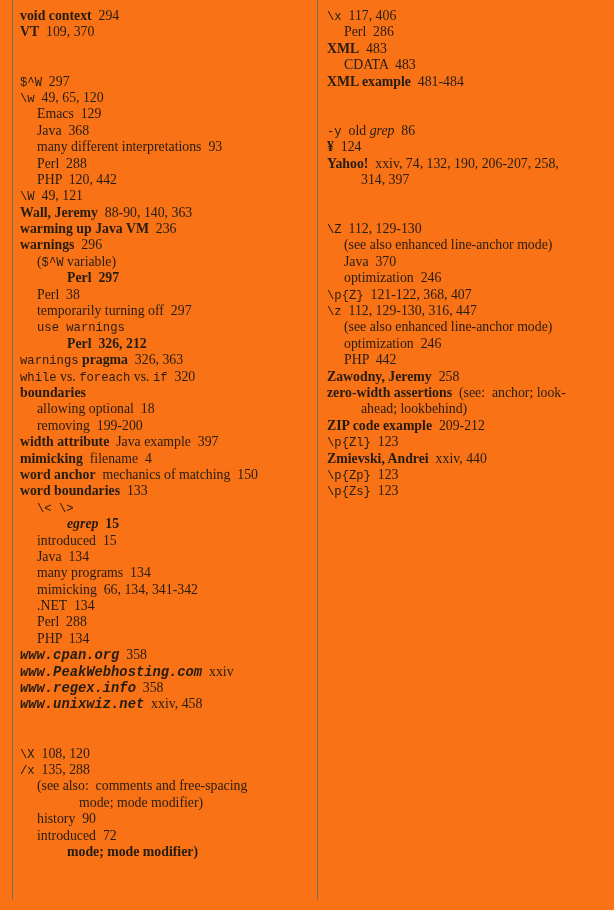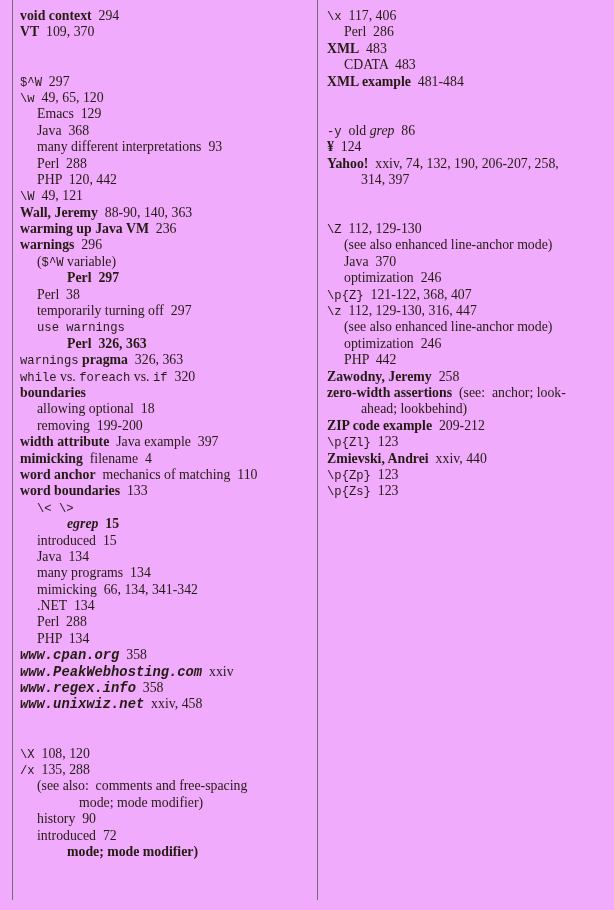--- a/index.html
+++ b/index.html
@@ -5,21 +5,21 @@
   html, body {
     margin: 0;
     padding: 0;
     background: #e9e7e2;
     font-family: "Liberation Serif", serif;
   }
   .page {
     position: relative;
     width: 614px;
     height: 910px;
-    background: #f0abfc;
+    background: #f97316;
     overflow: hidden;
     color: #241c11;
   }
   .rule {
     position: absolute;
     top: 0;
     bottom: 10px;
     width: 1px;
     background: #72706a;
   }
@@ -71,29 +71,29 @@
       <div class="line ind1"><span class="r">PHP  120, 442</span></div>
       <div class="line ind0"><span class="m">\W</span><span class="r">  49, 121</span></div>
       <div class="line ind0"><span class="b">Wall, Jeremy</span><span class="r">  88-90, 140, 363</span></div>
       <div class="line ind0"><span class="b">warming up Java VM</span><span class="r">  236</span></div>
       <div class="line ind0"><span class="b">warnings</span><span class="r">  296</span></div>
       <div class="line ind1"><span class="r">(</span><span class="m">$^W</span><span class="r"> variable)</span></div>
       <div class="line ind3"><span class="r">Perl  297</span></div>
       <div class="line ind1"><span class="r">Perl  38</span></div>
       <div class="line ind1"><span class="r">temporarily turning off  297</span></div>
       <div class="line ind1"><span class="m">use warnings</span></div>
-      <div class="line ind3"><span class="r">Perl  326, 363</span></div>
+      <div class="line ind3"><span class="r">Perl  326, 212</span></div>
       <div class="line ind0"><span class="m">warnings</span><span class="r"> </span><span class="b">pragma</span><span class="r">  326, 363</span></div>
       <div class="line ind0"><span class="m">while</span><span class="r"> vs. </span><span class="m">foreach</span><span class="r"> vs. </span><span class="m">if</span><span class="r">  320</span></div>
       <div class="line ind0"><span class="b">boundaries</span></div>
       <div class="line ind1"><span class="r">allowing optional  18</span></div>
       <div class="line ind1"><span class="r">removing  199-200</span></div>
       <div class="line ind0"><span class="b">width attribute</span><span class="r">  Java example  397</span></div>
       <div class="line ind0"><span class="b">mimicking</span><span class="r">  filename  4</span></div>
-      <div class="line ind0"><span class="b">word anchor</span><span class="r">  mechanics of matching  110</span></div>
+      <div class="line ind0"><span class="b">word anchor</span><span class="r">  mechanics of matching  150</span></div>
       <div class="line ind0"><span class="b">word boundaries</span><span class="r">  133</span></div>
       <div class="line ind1"><span class="m">\&lt; \&gt;</span></div>
       <div class="line ind3"><span class="i">egrep</span><span class="r">  15</span></div>
       <div class="line ind1"><span class="r">introduced  15</span></div>
       <div class="line ind1"><span class="r">Java  134</span></div>
       <div class="line ind1"><span class="r">many programs  134</span></div>
       <div class="line ind1"><span class="r">mimicking  66, 134, 341-342</span></div>
       <div class="line ind1"><span class="r">.NET  134</span></div>
       <div class="line ind1"><span class="r">Perl  288</span></div>
       <div class="line ind1"><span class="r">PHP  134</span></div>

